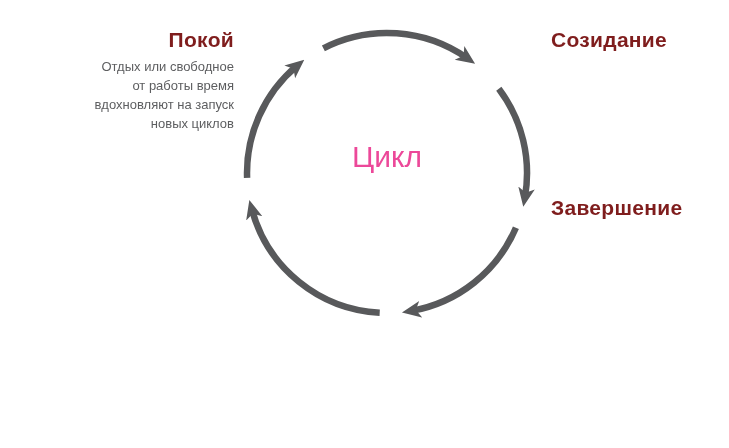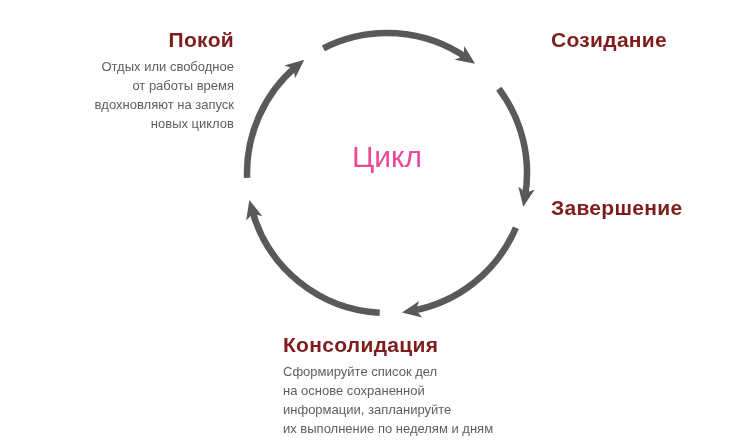--- a/index.html
+++ b/index.html
@@ -76,24 +76,17 @@
   </div>
 
   <div class="stage stage-sozidanie">
     <h2 class="stage-title">Созидание</h2>
   </div>
 
   <div class="stage stage-sokhranenie">
     <h2 class="stage-title">Завершение</h2>
   </div>
 
-  <div class="stage stage-konsolidacija">
-    <h2 class="stage-title">Консолидация</h2>
-    <p class="stage-desc">Сформируйте список дел
-на основе сохраненной
-информации, запланируйте
-их выполнение по неделям и дням</p>
-  </div>
 
   <div class="stage stage-zavershenie">
   </div>
 
 </div>
 
 </body></html>

